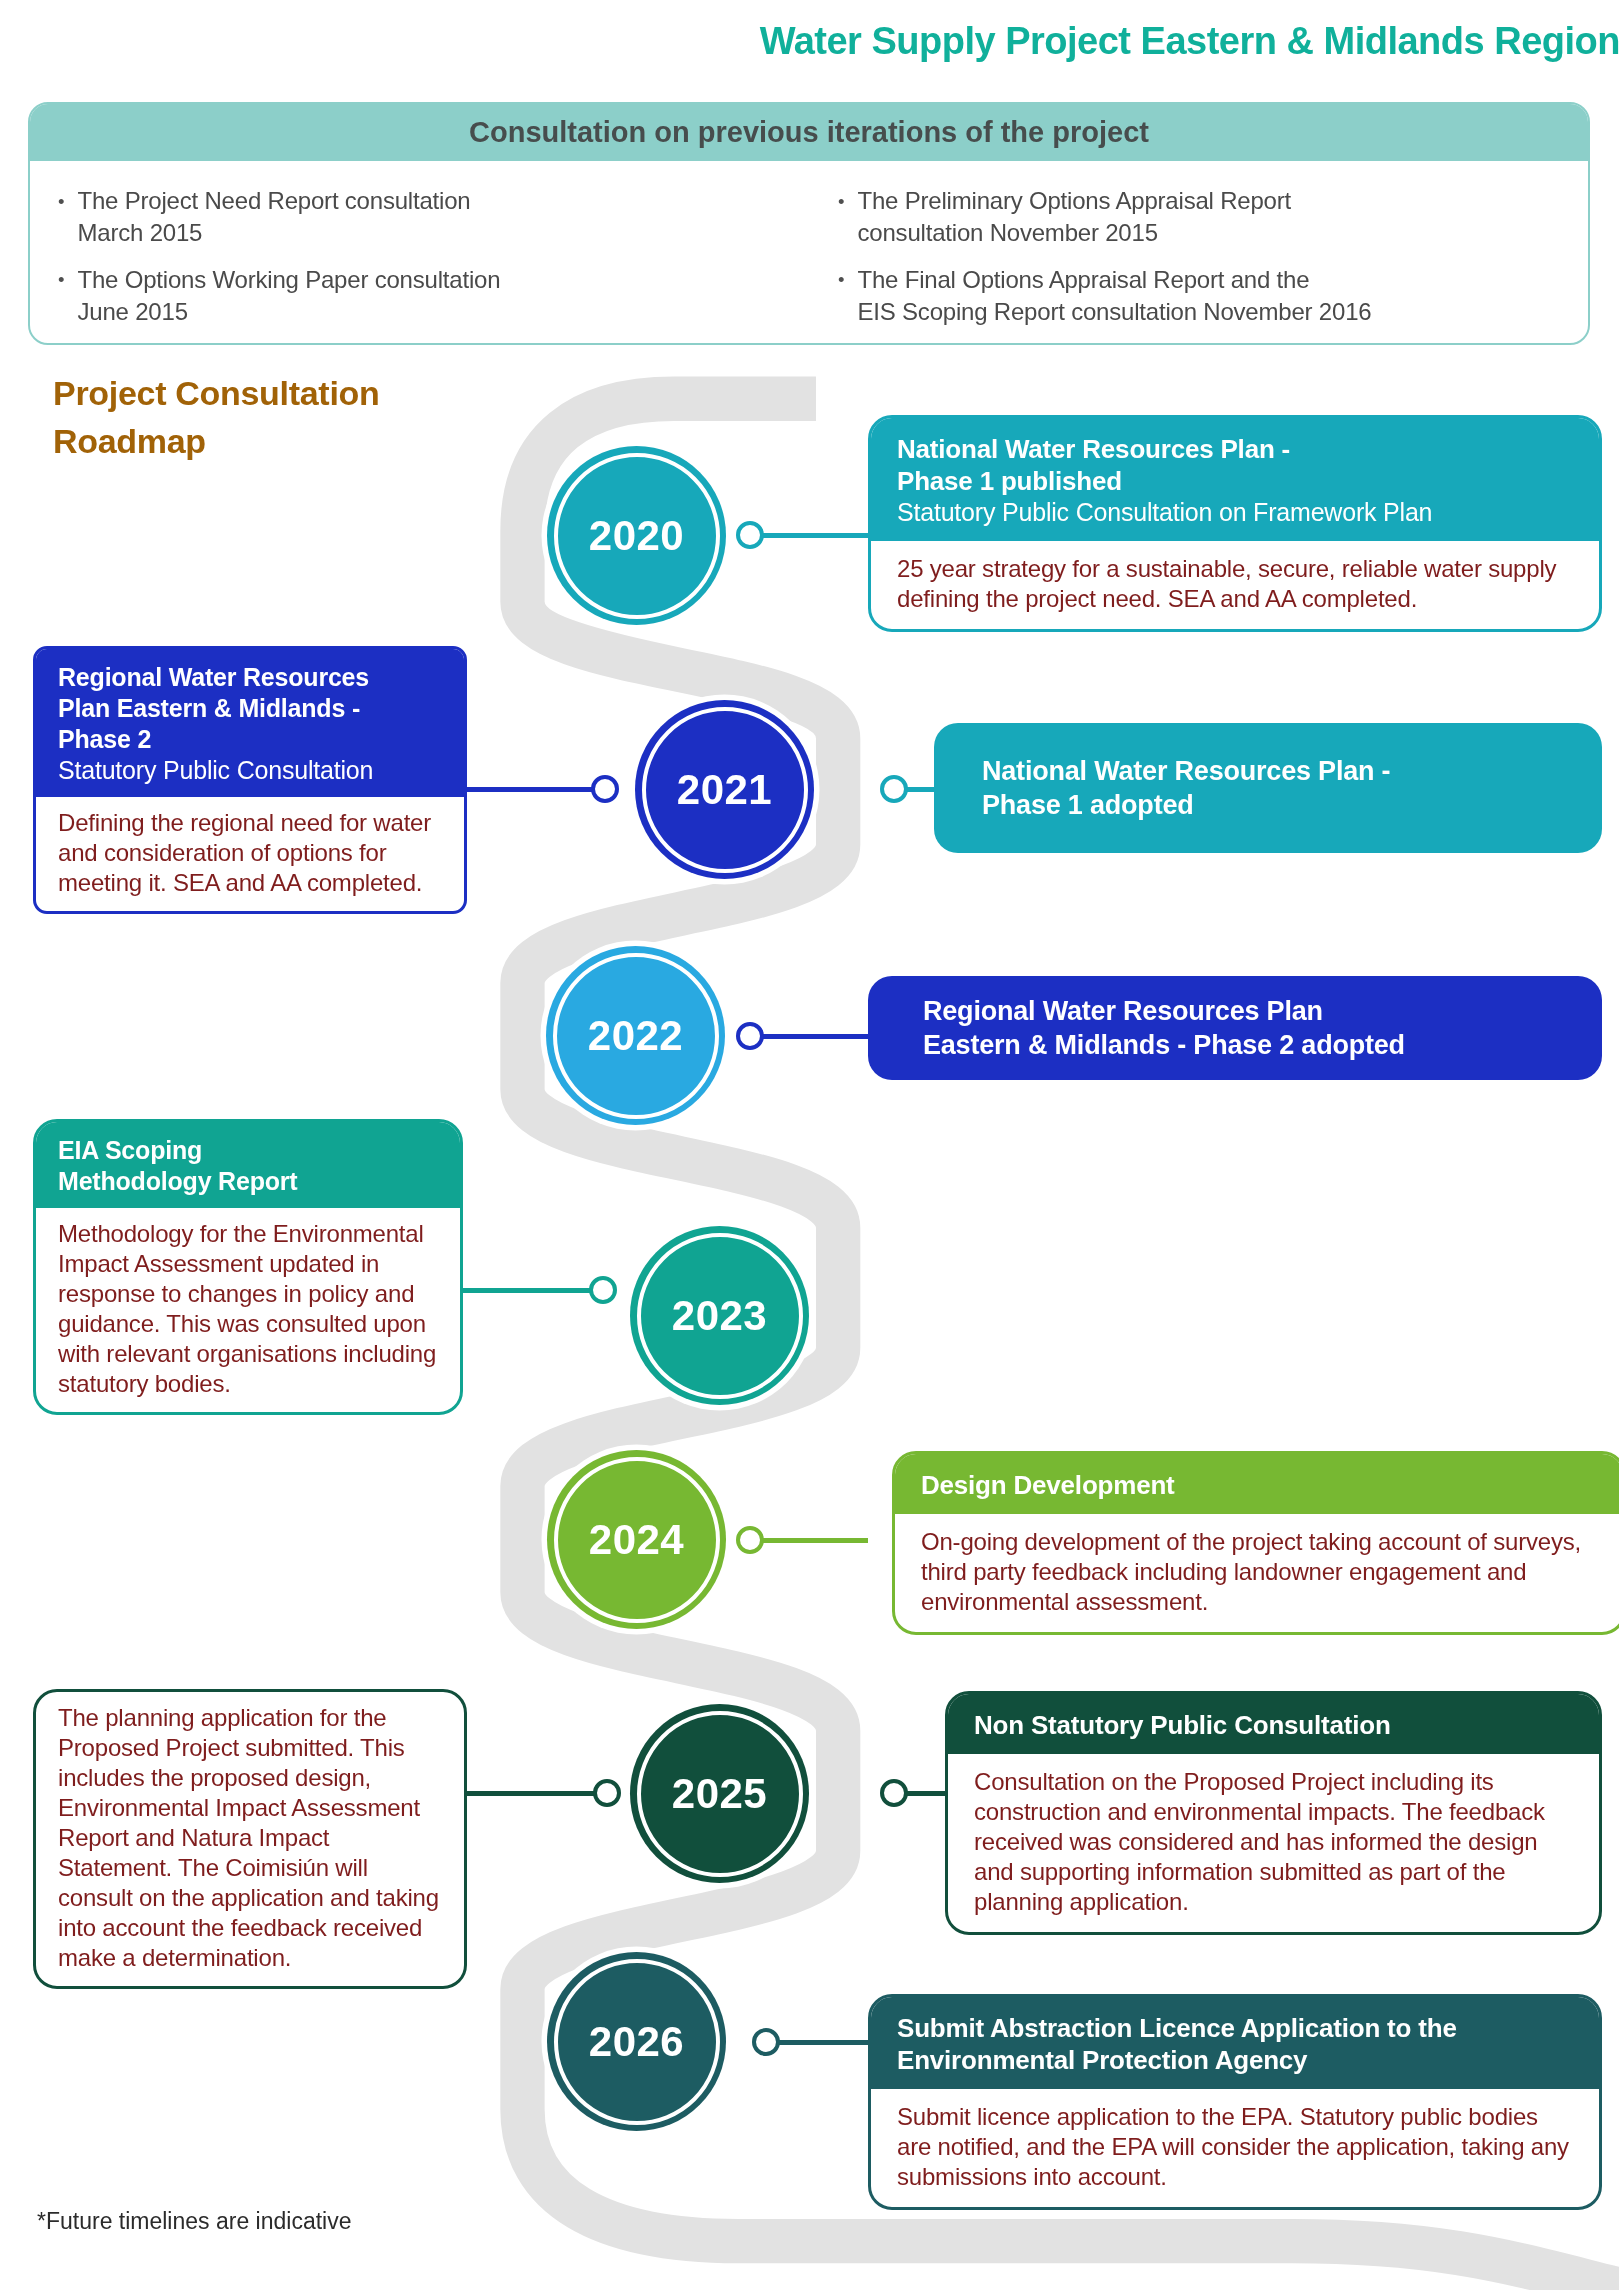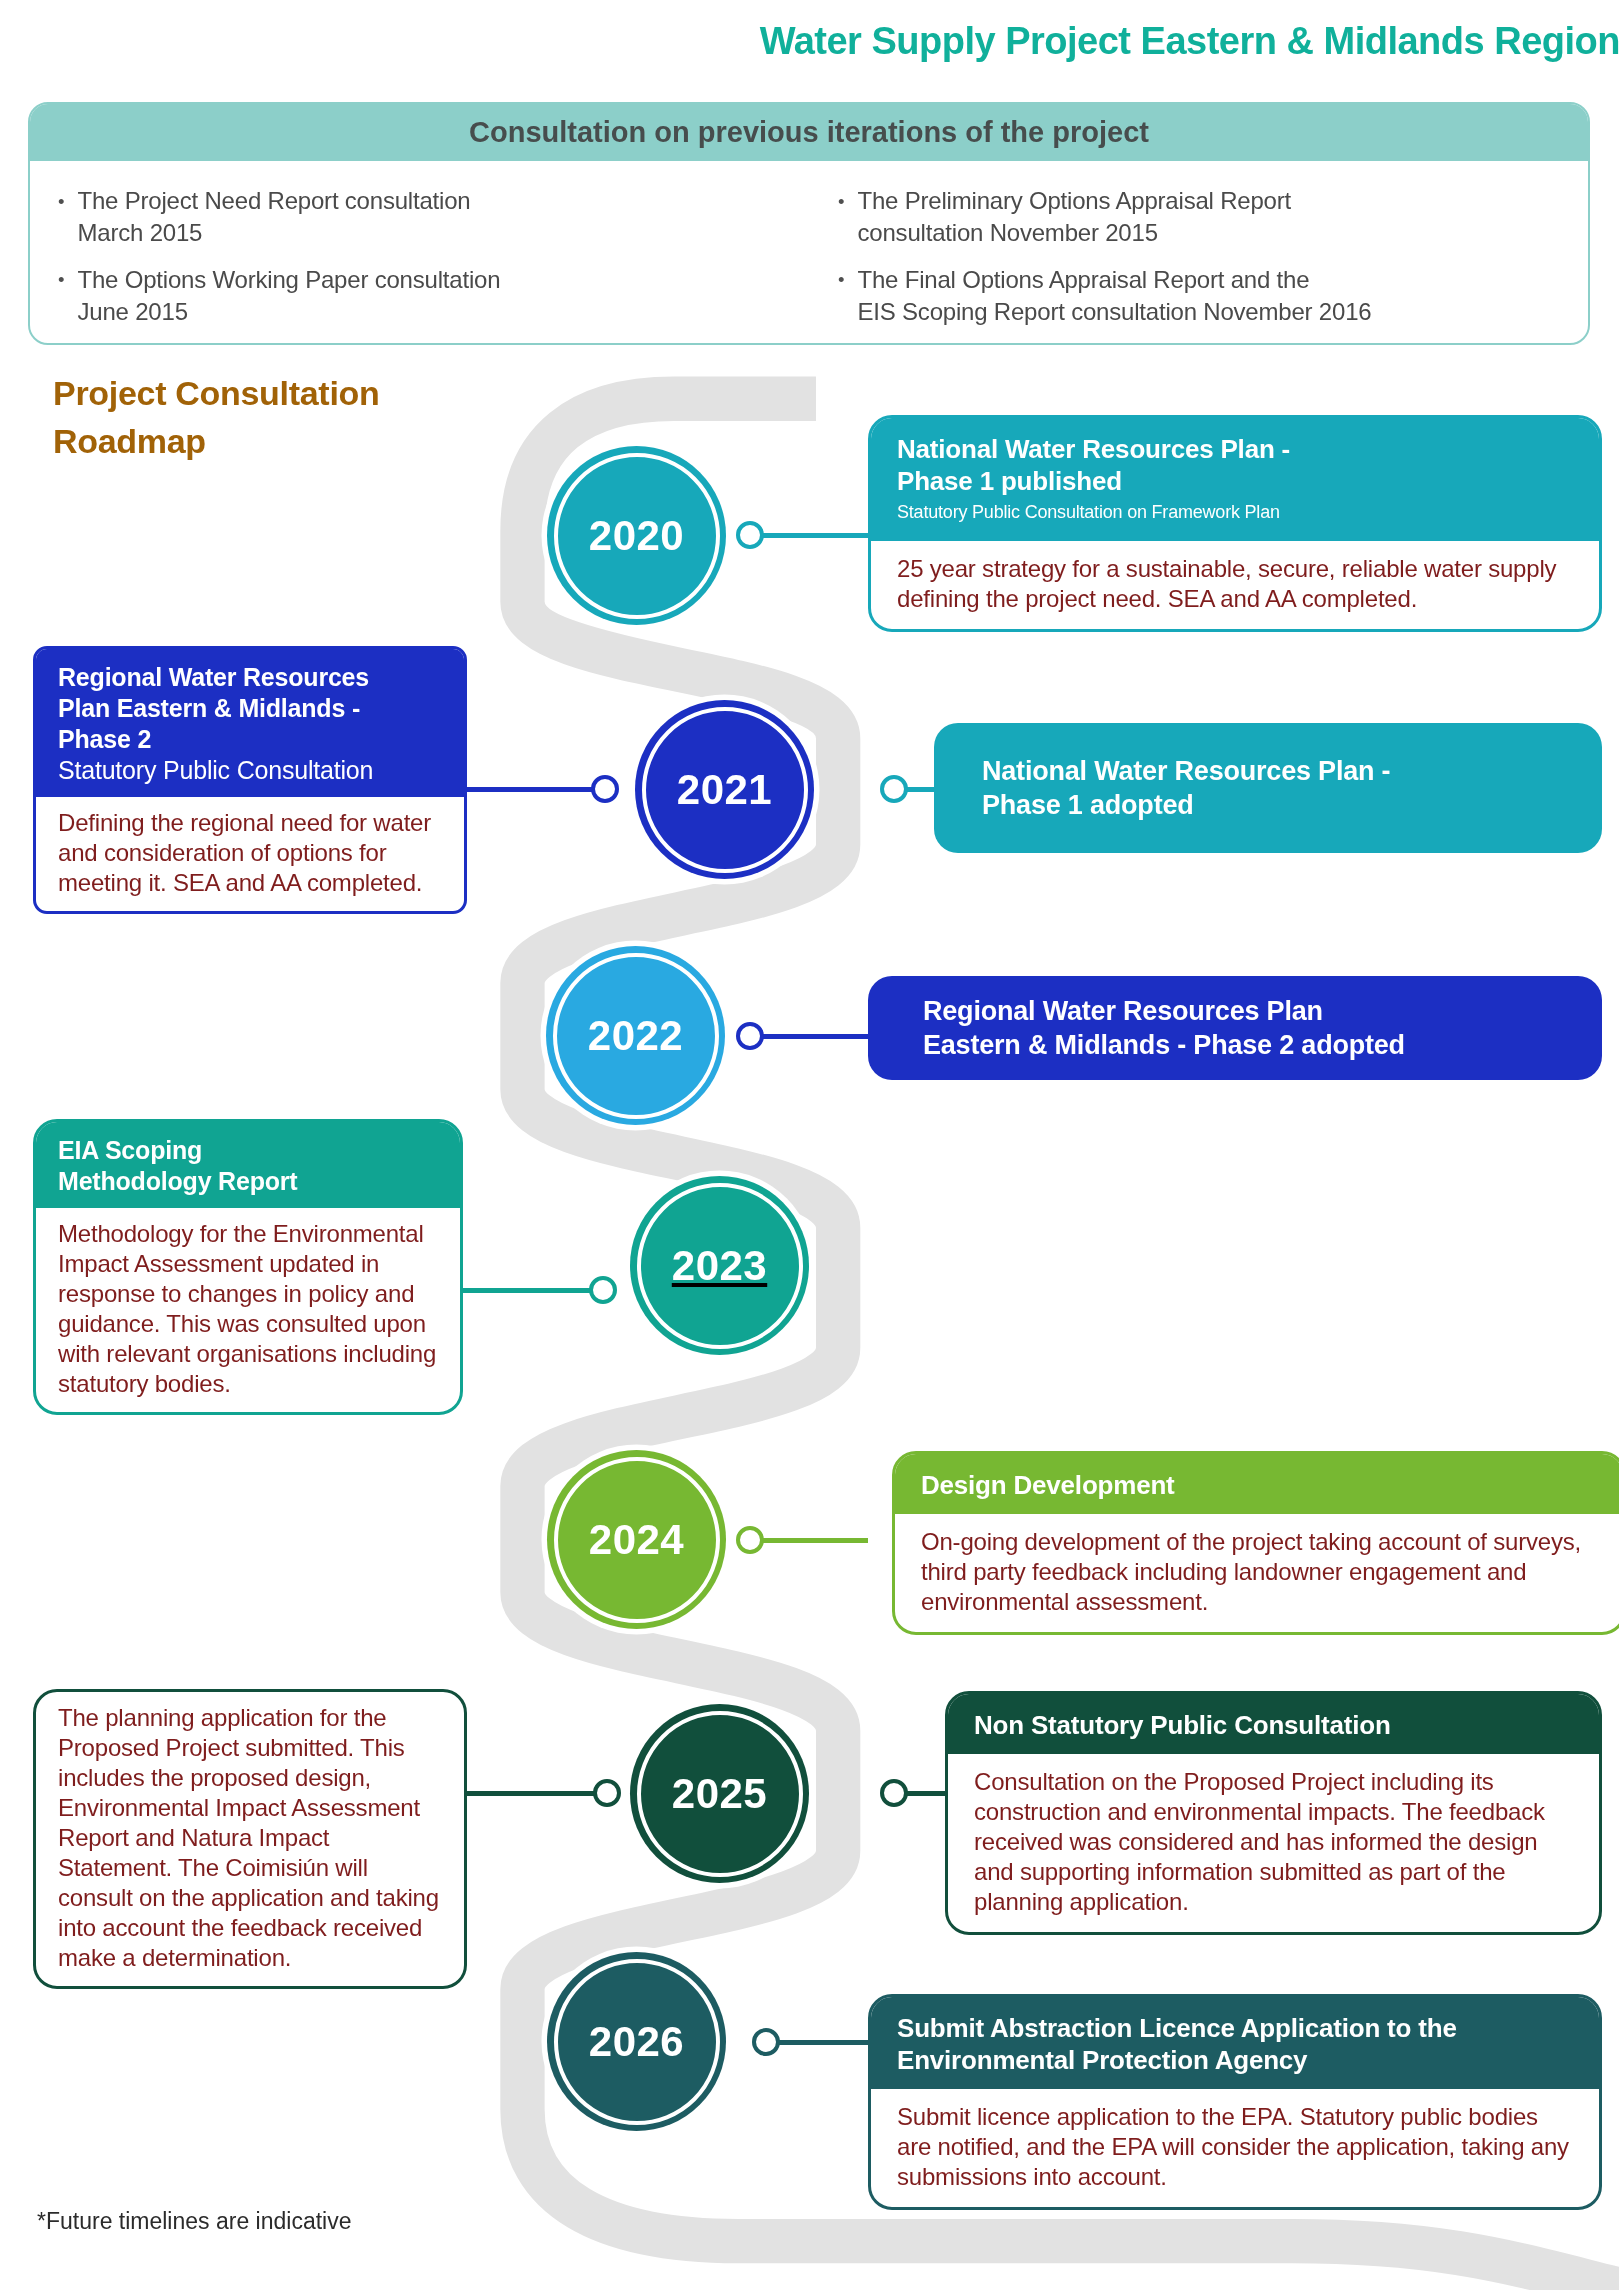--- a/index.html
+++ b/index.html
@@ -39,21 +39,21 @@
 
   
   .conn-line { position:absolute; height:4.6px; z-index:1; }
   .conn-ring { position:absolute; width:28px; height:28px; border-radius:50%; background:#fff;
     border:4.6px solid #000; z-index:2; }
 
   
   .box { position:absolute; background:#fff; border-radius:24px; overflow:hidden; z-index:1; border:3.7px solid #000; }
   .box-head { color:#fff; padding:14.8px 26px 13px 26px; }
   .box-head .t { font-size:26px; line-height:32px; font-weight:bold; letter-spacing:-0.2px; }
-  .box-head .s { font-size:18px; line-height:31px; font-weight:normal; letter-spacing:-0.2px; }
+  .box-head .s { font-size:25px; line-height:31px; font-weight:normal; letter-spacing:-0.2px; }
   .box-body { padding:13px 26px 14.8px 26px; font-size:24px; line-height:30px; color:#7f1d1d; letter-spacing:-0.2px; }
   .box.narrow .box-head { padding:13px 22px 11px 22px; }
   .box.narrow .box-body { padding:11px 22px 13px 22px; }
   .solid-box { position:absolute; border-radius:24px; display:flex; align-items:center; z-index:1;
     color:#fff; font-size:27px; line-height:34px; font-weight:bold; letter-spacing:-0.2px; }
 
   
   .c-2020 { background:#17A8BA; }  .b-2020 { border-color:#17A8BA; }  .h-2020 { background:#17A8BA; }
   .c-2021 { background:#1C2FC3; }  .b-2021 { border-color:#1C2FC3; }  .h-2021 { background:#1C2FC3; }
   .c-2022 { background:#29A9E1; }
@@ -154,21 +154,21 @@
 Phase 1 adopted</div>
 
   <div class="year-circle c-2022" style="left:546px; top:946px;">
     <span class="year-label">2022</span>
   </div>
   <div class="conn-line line-blue" style="left:749px; top:1034px; width:119px;"></div>
   <div class="conn-ring ring-blue" style="left:736px; top:1022px;"></div>
   <div class="solid-box c-2021 ml" style="left:868px; top:976px; width:734px; height:104px; padding-left:55px;">Regional Water Resources Plan
 Eastern &amp; Midlands - Phase 2 adopted</div>
 
-  <div class="year-circle c-2023" style="left:630px; top:1176px;text-decoration:underline;">
+  <div class="year-circle c-2023" style="left:630px; top:1226px;">
     <span class="year-label">2023</span>
   </div>
   <div class="conn-line line-green2" style="left:463px; top:1288px; width:137px;"></div>
   <div class="conn-ring ring-green2" style="left:589px; top:1276px;"></div>
   <div class="box narrow b-2023" style="left:33px; top:1119px; width:430px;">
     <div class="box-head h-2023">
       <div class="t ml" style="font-size:25px; line-height:31px;">EIA Scoping
 Methodology Report</div>
     </div>
     <div class="box-body">Methodology for the Environmental Impact Assessment updated in response to changes in policy and guidance. This was consulted upon with relevant organisations including statutory bodies.</div>

